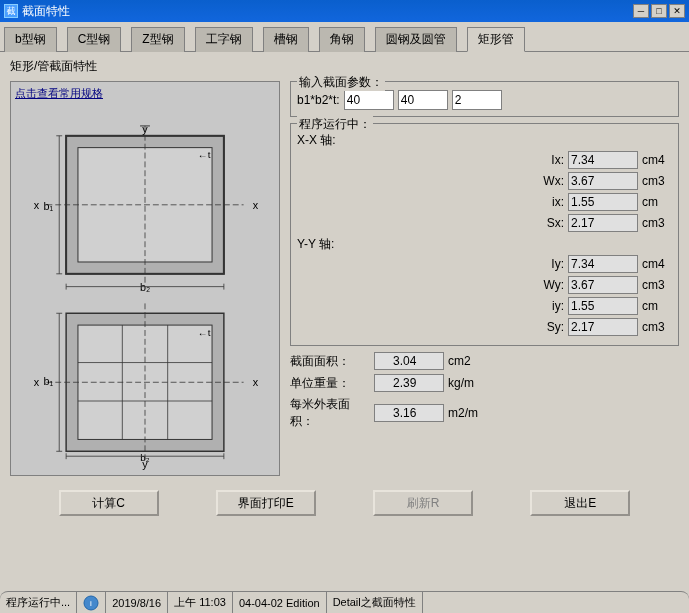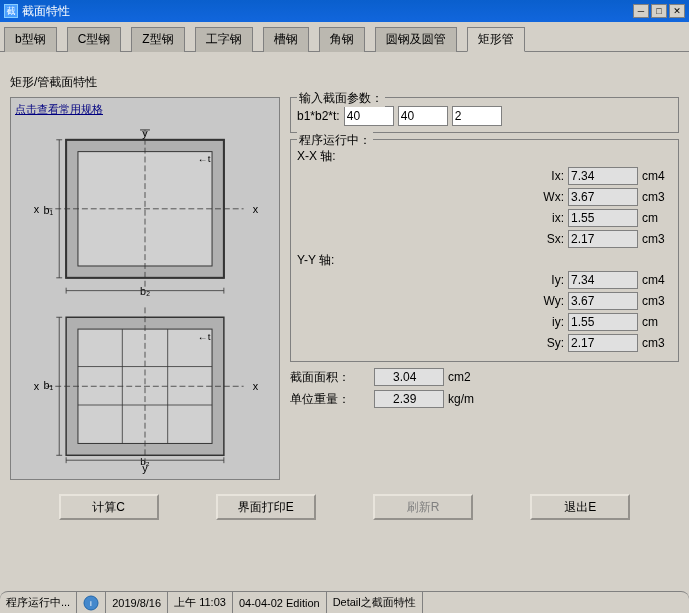--- a/index.html
+++ b/index.html
@@ -87,40 +87,39 @@
 
     
     .main-content {
       padding: 6px 10px;
       background: #d4d0c8;
     }
 
     .section-title {
       font-size: 12px;
       margin-bottom: 6px;
-      margin-top: 16px;
     }
 
     
     .content-area {
       display: flex;
       gap: 10px;
     }
 
     
     .drawing-panel {
       width: 270px;
       background: #c8c8c8;
       border: 1px solid #808080;
       padding: 4px;
       position: relative;
     }
     .drawing-panel-title {
       font-size: 11px;
-      margin-bottom: 8px;
+      margin-bottom: 20px;
       color: #000080;
       cursor: pointer;
       text-decoration: underline;
     }
 
     .drawing-area {
       position: relative;
       width: 260px;
       height: 350px;
       margin: 0 auto;
@@ -448,20 +447,25 @@
 
       <div class="standalone-prop">
         <span class="standalone-label">截面面积：</span>
         <div class="standalone-value">3.04</div>
         <span class="standalone-unit">cm2</span>
       </div>
       <div class="standalone-prop">
         <span class="standalone-label">单位重量：</span>
         <div class="standalone-value">2.39</div>
         <span class="standalone-unit">kg/m</span>
+      </div>
+      <div class="standalone-prop">
+        <span class="standalone-label">每米外表面积：</span>
+        <div class="standalone-value">3.16</div>
+        <span class="standalone-unit">m2/m</span>
       </div>
 
     </div>
   </div>
 
   <div class="button-bar">
     <button class="btn">计算C</button>
     <button class="btn">界面打印E</button>
     <button class="btn disabled">刷新R</button>
     <button class="btn">退出E</button>

